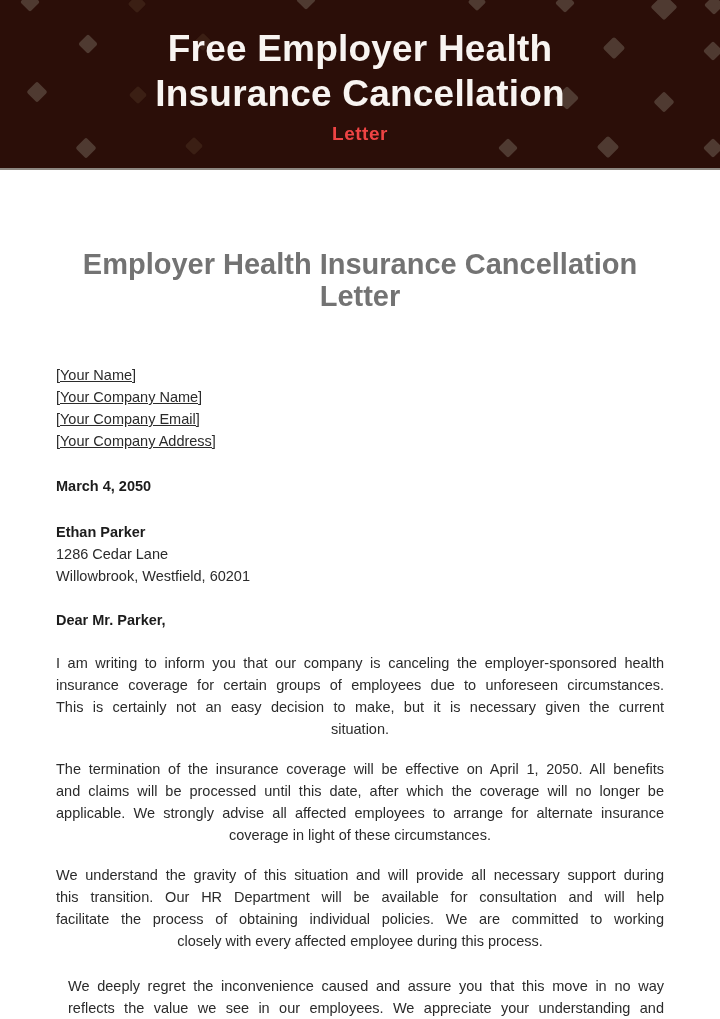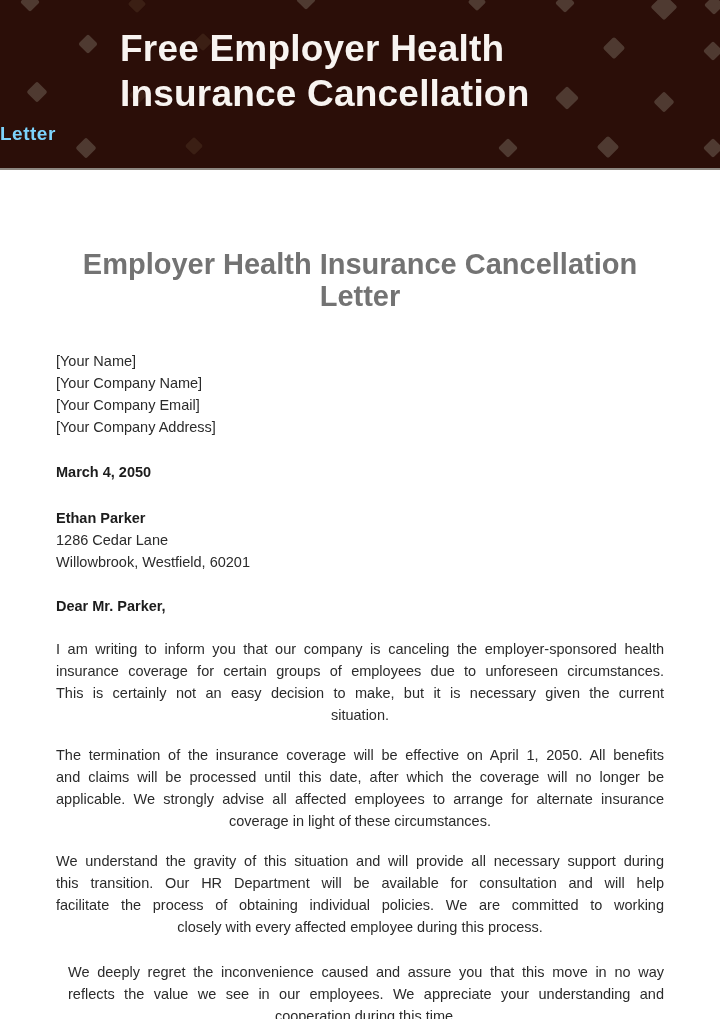--- a/index.html
+++ b/index.html
@@ -14,41 +14,41 @@
   }
 
   
   .hero {
     position: relative;
     width: 100%;
     height: 170px;
     background: #2b0e08;
     border-bottom: 2px solid #8d8781;
     overflow: hidden;
-    text-align: left;
+    text-align: center;
   }
   .hero-title {
     position: relative;
     z-index: 2;
     margin: 26px auto 0;
     max-width: 480px;
     font-size: 37px;
     line-height: 45px;
     font-weight: 700;
     color: #f8f4f1;
     letter-spacing: 0.2px;
   }
   .hero-subtitle {
     position: relative;
     z-index: 2;
     margin-top: 6px;
     font-size: 19px;
     line-height: 24px;
     font-weight: 700;
-    color: #7dd3fc;
+    color: #ef4444;
     letter-spacing: 0.5px;
   }
   .diamond {
     position: absolute;
     z-index: 1;
     border-radius: 2px;
     transform: translate(-50%, -50%) rotate(45deg);
   }
   .diamond.bright { background: #564238; opacity: 0.85; }
   .diamond.faint  { background: #3d2116; opacity: 0.9; }
@@ -62,21 +62,21 @@
   }
   .letter-title {
     margin: 78px auto 0;
     max-width: 620px;
     text-align: center;
     font-size: 29px;
     line-height: 32px;
     font-weight: 700;
     color: #737373;
   }
-  .sender-block { margin-top: 38px; }
+  .sender-block { margin-top: 52px; text-decoration: underline; }
   .sender-block .line { line-height: 22px; }
   .date-line { margin-top: 23px; font-weight: 700; color: #1c1c1c; }
   .recipient-block { margin-top: 24px; }
   .recipient-name { font-weight: 700; color: #1c1c1c; }
   .salutation { margin-top: 22px; font-weight: 700; color: #1c1c1c; }
   .para { margin-top: 18px; }
   .para.first { margin-top: 21px; }
   .para.last { margin-top: 23px; margin-left: 12px; }
   .para .jline { text-align: justify; text-align-last: justify; }
   .para .endline { text-align: center; }

